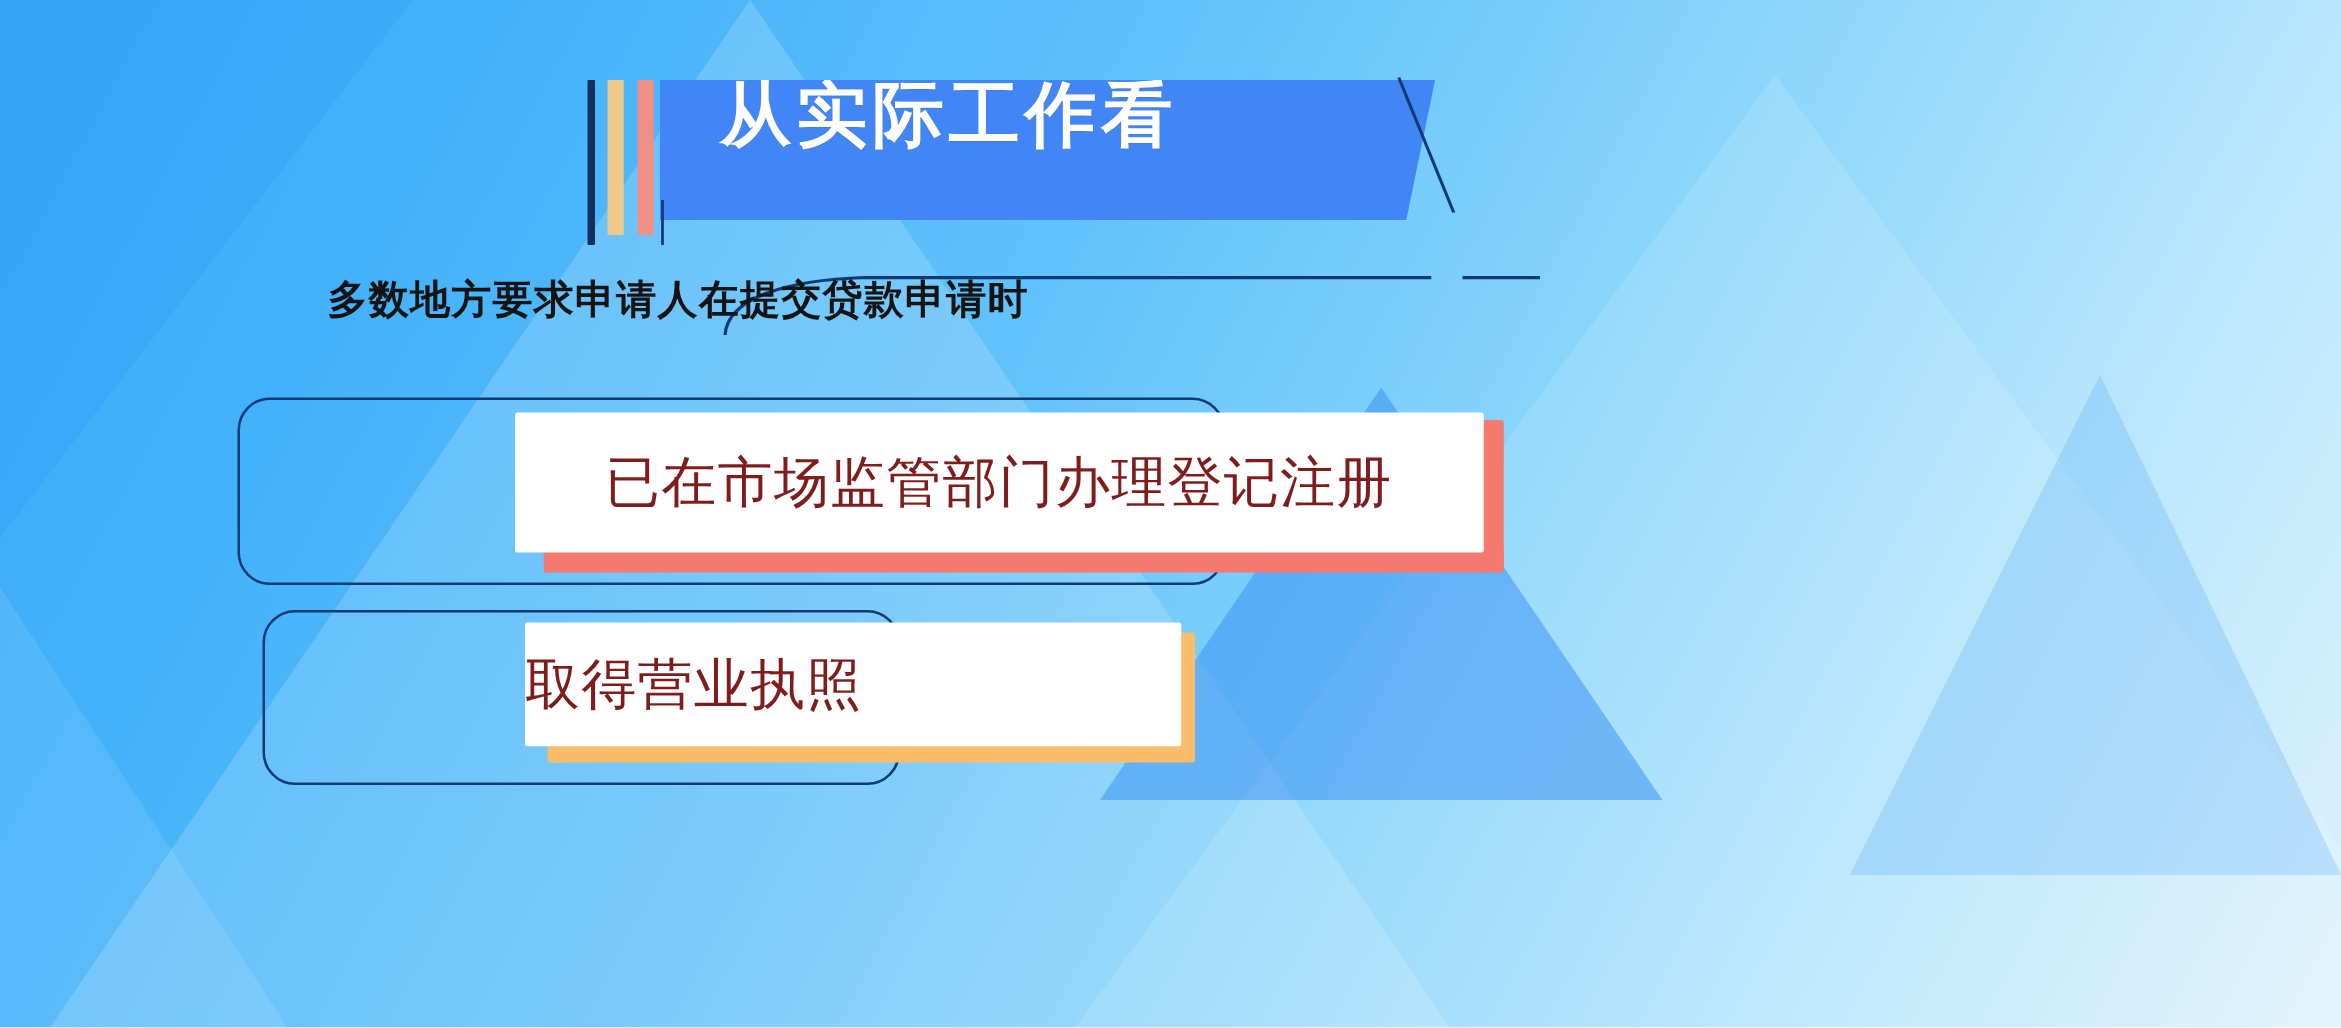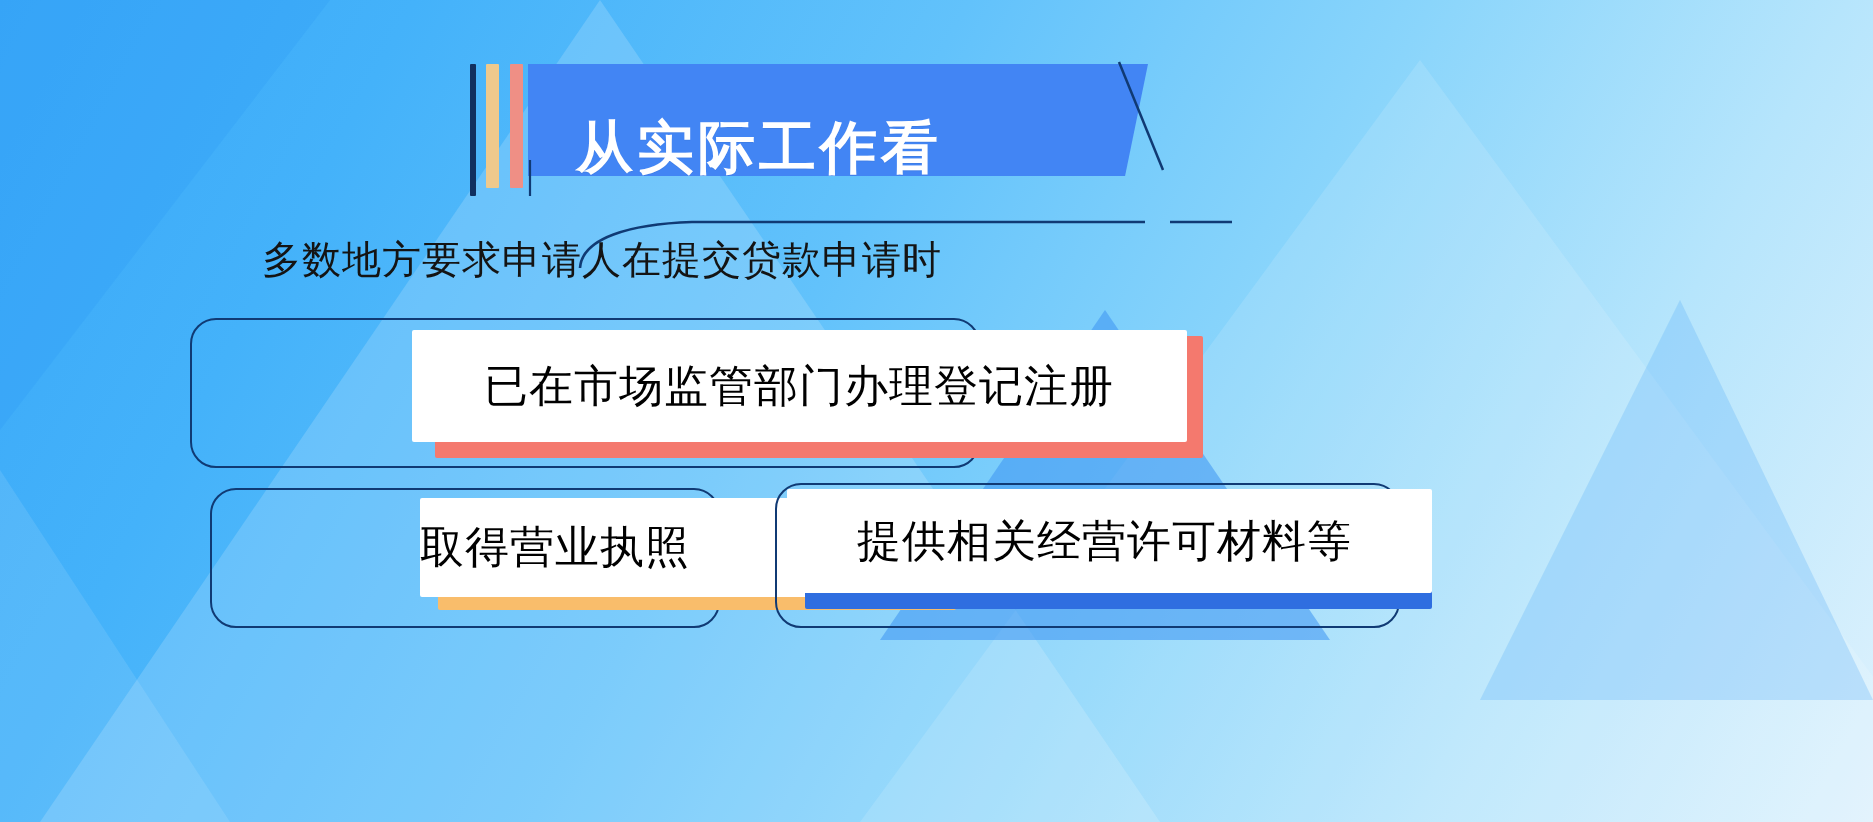--- a/index.html
+++ b/index.html
@@ -57,21 +57,21 @@
   .title-banner {
     position: absolute;
     left: 58px;
     top: 2px;
     width: 620px;
     height: 112px;
     background: #4285f4;
     -webkit-clip-path: polygon(0 0, 100% 0, 96.3% 100%, 0 100%);
     clip-path: polygon(0 0, 100% 0, 96.3% 100%, 0 100%);
     display: flex;
-    align-items: flex-end;
+    align-items: flex-start;
   }
   .title-text {
     color: #ffffff;
     font-size: 57px;
     font-weight: bold;
     letter-spacing: 4px;
     margin-left: 48px;
     line-height: 1;
     white-space: nowrap;
     text-shadow: 0 1px 0 rgba(0,0,0,0.05);
@@ -95,27 +95,26 @@
     width: 700px;
     height: 110px;
   }
   .title-underlines svg { display:block; overflow:visible; }
 
   
   .subtitle {
     position: absolute;
     left: 262px;
     top: 222px;
-    font-size: 39px;
-    font-weight: 400;
+    font-size: 32px;
+    font-weight: 700;
     color: #141414;
     letter-spacing: 1px;
     line-height: 1.1;
     white-space: nowrap;
-    margin-top: 17px;
   }
 
   
   .card {
     position: absolute;
   }
   .card-outline {
     position: absolute;
     border: 2.5px solid #103a74;
     border-radius: 26px;
@@ -128,21 +127,21 @@
   }
   .card-panel {
     position: absolute;
     background: #ffffff;
     box-sizing: border-box;
     display: flex;
     align-items: center;
     border-radius: 2px;
   }
   .card-label {
-    color: #000000;
+    color: #7f1d1d;
     font-size: 44px;
     font-weight: 500;
     letter-spacing: 1px;
     white-space: nowrap;
   }
 
   
   #card-1 { left: 190px; top: 318px; width: 840px; height: 150px; }
   #card-1 .card-outline { left: 0;  top: 0;   width: 790px; height: 150px; }
   #card-1 .card-accent-r { left: 985px; top: 18px;  width: 28px; height: 118px; background:#f4796e; }
@@ -231,22 +230,14 @@
 
   <div class="card" id="card-2">
     <div class="card-outline"></div>
     <div class="card-accent card-accent-b"></div>
     <div class="card-accent card-accent-r"></div>
     <div class="card-panel">
       <span class="card-label">取得营业执照</span>
     </div>
   </div>
 
-  <div class="card" id="card-3">
-    <div class="card-outline"></div>
-    <div class="card-accent card-accent-b"></div>
-    <div class="card-accent card-accent-r"></div>
-    <div class="card-panel">
-      <span class="card-label">提供相关经营许可材料等</span>
-    </div>
-  </div>
 
 </div>
 
 </body></html>

